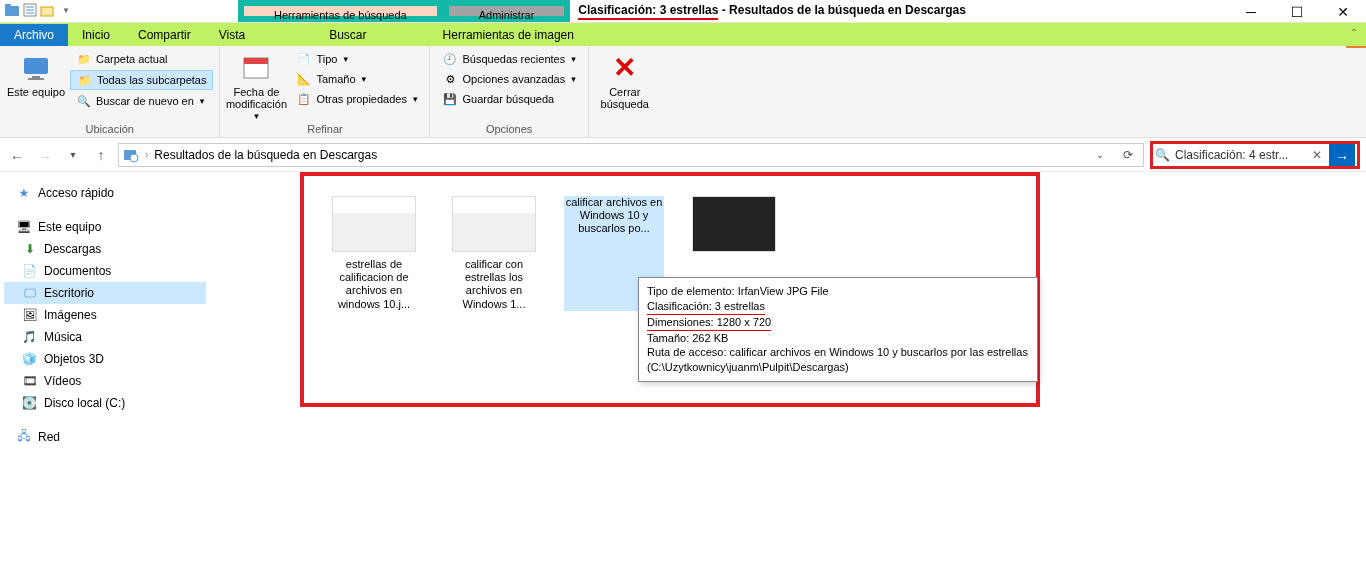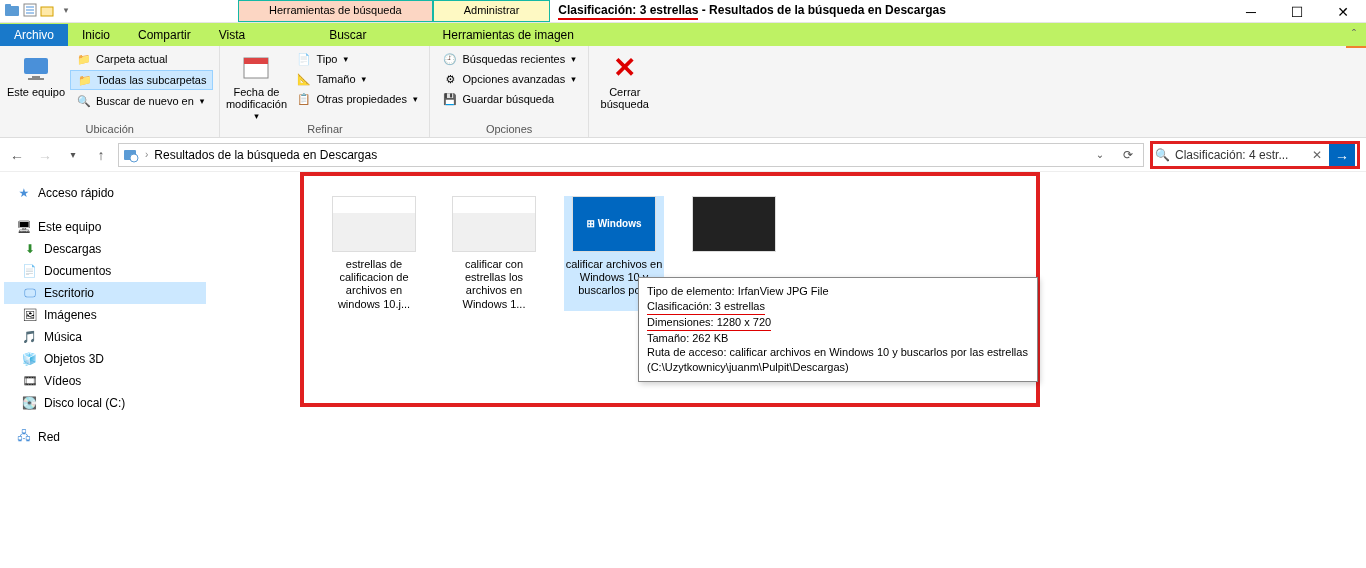--- a/index.html
+++ b/index.html
@@ -2,23 +2,23 @@
 <html><head>
 <meta charset="utf-8">
 <style>
 * { margin: 0; padding: 0; box-sizing: border-box; font-family: "Segoe UI", Tahoma, sans-serif; }
 body { width: 1366px; height: 568px; background: #fff; font-size: 12px; overflow: hidden; position: relative; }
 
 .titlebar { height: 23px; display: flex; align-items: flex-start; background: #fff; border-bottom: 1px solid #e5e5e5; }
 .qat { display: flex; gap: 2px; padding: 2px 4px; align-items: center; }
 .qat-icon { width: 16px; height: 16px; display: flex; align-items: center; justify-content: center; }
 .title-tabs { display: flex; height: 22px; margin-left: 160px; }
-.title-tab { padding: 3px 30px; font-size: 11px; text-align: center; border: 1px solid #14b8a6; }
+.title-tab { padding: 3px 30px; font-size: 11px; text-align: center; border: 6px solid #14b8a6; }
 .title-tab.search { background: #fcd6c3; }
-.title-tab.manage { background: #fef9c3; }
+.title-tab.manage { background: #a3a3a3; }
 .title-text { margin-left: 8px; padding-top: 3px; font-size: 12px; font-weight: bold; }
 .title-text .underlined { border-bottom: 2px solid #d00; padding-bottom: 1px; }
 .win-controls { margin-left: auto; display: flex; }
 .win-btn { width: 46px; height: 23px; display: flex; align-items: center; justify-content: center; font-size: 14px; }
 
 .ribbon-tabs { height: 23px; display: flex; align-items: center; background: #bef264; }
 .tab { padding: 4px 14px; font-size: 12px; cursor: pointer; }
 .tab.file { background: #1979ca; color: #fff; }
 .collapse-btn { margin-left: auto; padding: 0 10px; font-size: 12px; color: #666; }
 .orange-line { position: absolute; top: 46px; right: 0; width: 20px; height: 2px; background: #f08030; }
@@ -306,21 +306,20 @@
     <div class="files">
       <div class="file-item">
         <div class="thumb scr"></div>
         <div class="file-name">estrellas de calificacion de archivos en windows 10.j...</div>
       </div>
       <div class="file-item">
         <div class="thumb scr"></div>
         <div class="file-name">calificar con estrellas los archivos en Windows 1...</div>
       </div>
       <div class="file-item selected">
-        <div class="thumb win">⊞ Windows</div>
         <div class="file-name">calificar archivos en Windows 10 y buscarlos po...</div>
       </div>
       <div class="file-item">
         <div class="thumb dark"></div>
         <div class="file-name"></div>
       </div>
     </div>
 
     <div class="tooltip">
       <div>Tipo de elemento: IrfanView JPG File</div>

